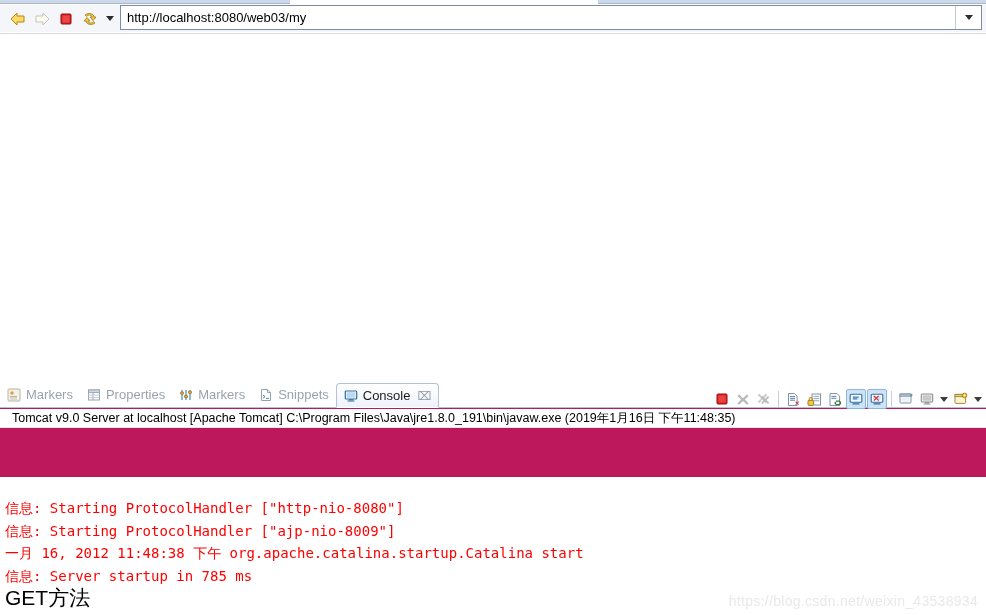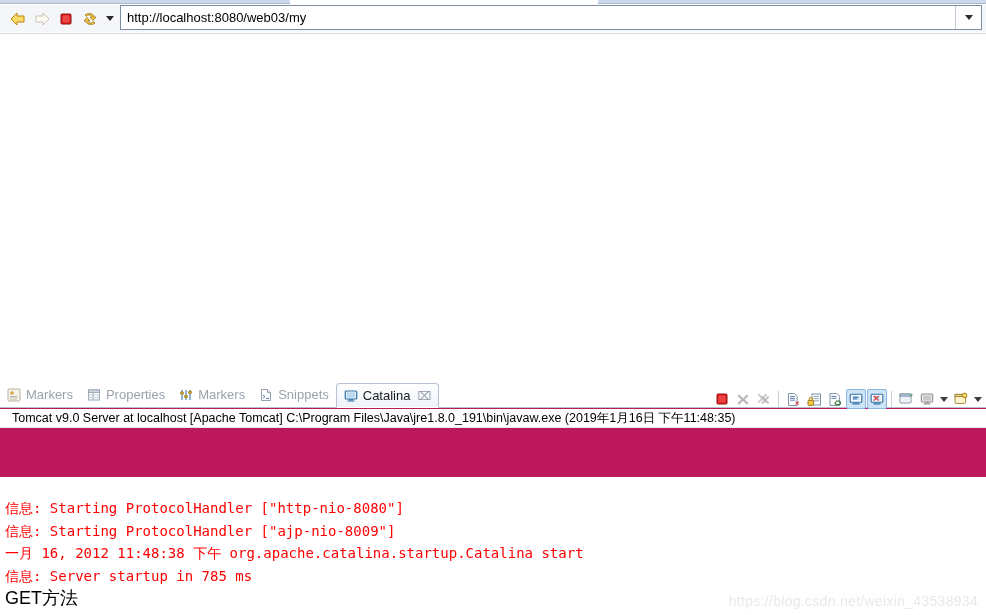--- a/index.html
+++ b/index.html
@@ -192,21 +192,21 @@
     overflow: hidden;
     margin-top: 48px;
   }
   .line {
     font-family: "DejaVu Sans Mono", monospace;
     font-size: 14px;
     line-height: 22.5px;
     white-space: pre;
   }
   .line.err { color: #ff0000; }
-  .line.out { color: #000000; font-family: "Liberation Sans", sans-serif; font-size: 18px; }
+  .line.out { color: #000000; font-family: "Liberation Sans", sans-serif; font-size: 21px; }
 
   .watermark {
     position: absolute; right: 8px; bottom: 6px;
     font-size: 14px;
     color: #e9e9e9;
     letter-spacing: 0.3px;
     user-select: none;
   }
 </style>
 </head>
@@ -316,21 +316,21 @@
 
       <div class="tab active">
         <span class="tico">
           <svg width="14" height="14" viewBox="0 0 14 14">
             <rect x="1.3" y="2" width="11.4" height="8" rx="1" fill="#ffffff" stroke="#2c6da3" stroke-width="1.2"></rect>
             <rect x="2.6" y="3.2" width="8.8" height="5.6" fill="#bcd9ef"></rect>
             <rect x="4.8" y="10.2" width="4.4" height="1.2" fill="#2c6da3"></rect>
             <rect x="3.4" y="11.4" width="7.2" height="1.2" rx="0.5" fill="#2c6da3"></rect>
           </svg>
         </span>
-        <span>Catalina</span>
+        <span>Console</span>
         <span class="closeg">⌧</span>
       </div>
 
       <div class="console-tools">
 
         <div class="ct">
           <svg width="14" height="14" viewBox="0 0 14 14">
             <rect x="2" y="2" width="10" height="10" rx="1" fill="#e32020" stroke="#8d1010"></rect>
             <rect x="3.4" y="3.4" width="7.2" height="7.2" rx="1" fill="#f25a5a" opacity="0.6"></rect>
           </svg>

